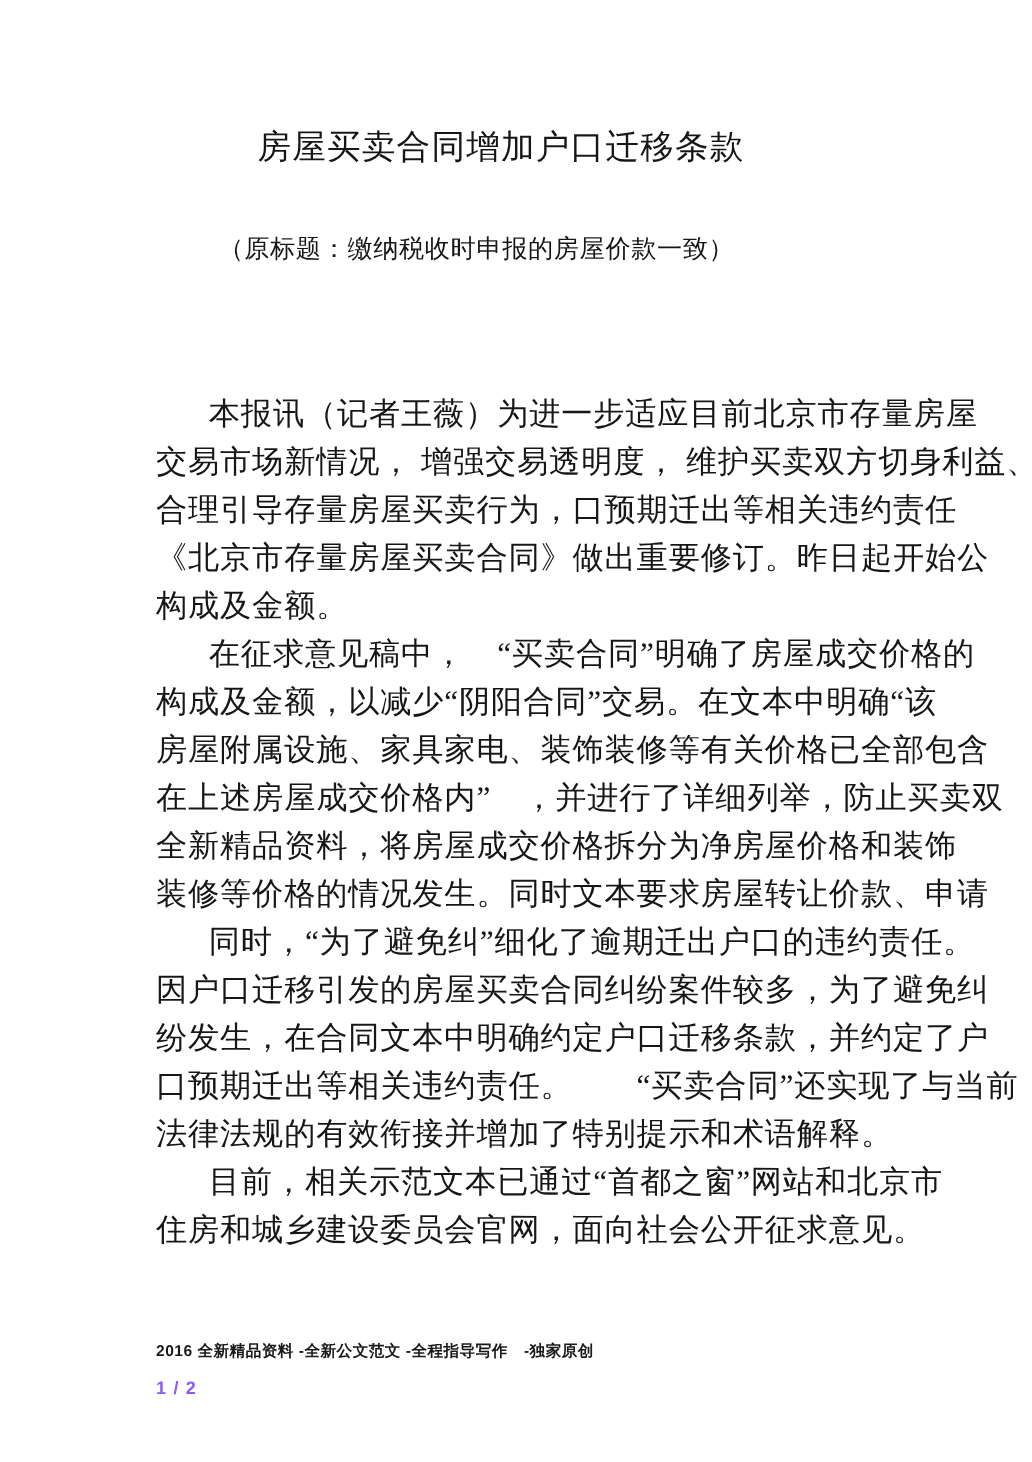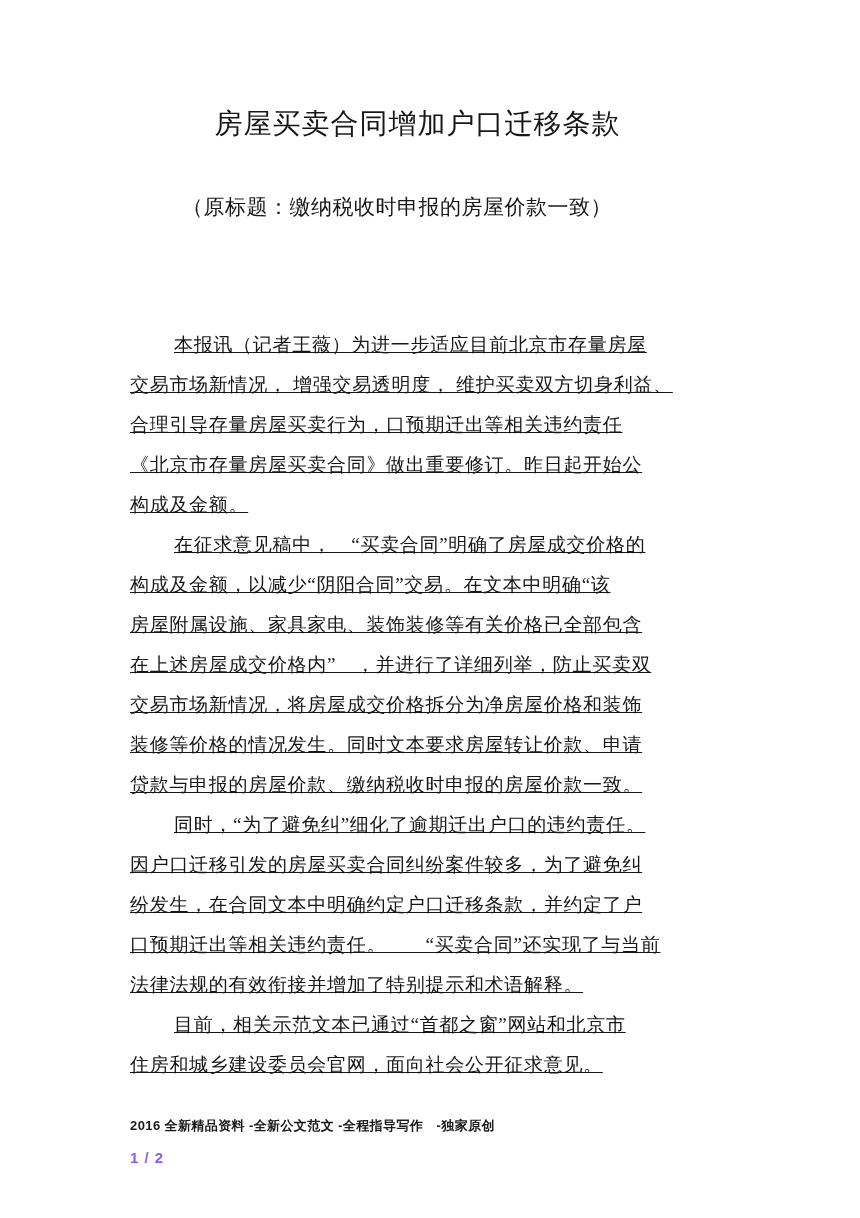--- a/index.html
+++ b/index.html
@@ -37,25 +37,24 @@
     padding-left: 52px;
     font-size: 21px;
     line-height: 40px;
     letter-spacing: 0.5px;
     white-space: nowrap;
   }
   .doc-body {
     margin-top: 98px;
   }
   .line {
-    font-size: 19px;
+    font-size: 26px;
     line-height: 40px;
     letter-spacing: 0.7px;
     white-space: nowrap;
-    text-decoration: underline;
   }
   .line.indent {
     text-indent: 44px;
   }
   .page-footer {
     position: absolute;
     left: 130px;
     top: 1117px;
     width: 575px;
     text-align: left;
@@ -93,23 +92,22 @@
       <div class="line indent">本报讯（记者王薇）为进一步适应目前北京市存量房屋</div>
       <div class="line">交易市场新情况， 增强交易透明度， 维护买卖双方切身利益、</div>
       <div class="line">合理引导存量房屋买卖行为，口预期迁出等相关违约责任</div>
       <div class="line">《北京市存量房屋买卖合同》做出重要修订。昨日起开始公</div>
       <div class="line">构成及金额。</div>
 
       <div class="line indent">在征求意见稿中，　“买卖合同”明确了房屋成交价格的</div>
       <div class="line">构成及金额，以减少“阴阳合同”交易。在文本中明确“该</div>
       <div class="line">房屋附属设施、家具家电、装饰装修等有关价格已全部包含</div>
       <div class="line">在上述房屋成交价格内”　，并进行了详细列举，防止买卖双</div>
-      <div class="line">交易市场新情况，将房屋成交价格拆分为净房屋价格和装饰</div>
+      <div class="line">全新精品资料，将房屋成交价格拆分为净房屋价格和装饰</div>
       <div class="line">装修等价格的情况发生。同时文本要求房屋转让价款、申请</div>
-      <div class="line">贷款与申报的房屋价款、缴纳税收时申报的房屋价款一致。</div>
 
       <div class="line indent">同时，“为了避免纠”细化了逾期迁出户口的违约责任。</div>
       <div class="line">因户口迁移引发的房屋买卖合同纠纷案件较多，为了避免纠</div>
       <div class="line">纷发生，在合同文本中明确约定户口迁移条款，并约定了户</div>
       <div class="line">口预期迁出等相关违约责任。　　“买卖合同”还实现了与当前</div>
       <div class="line">法律法规的有效衔接并增加了特别提示和术语解释。</div>
 
       <div class="line indent">目前，相关示范文本已通过“首都之窗”网站和北京市</div>
       <div class="line">住房和城乡建设委员会官网，面向社会公开征求意见。</div>
     </div>

